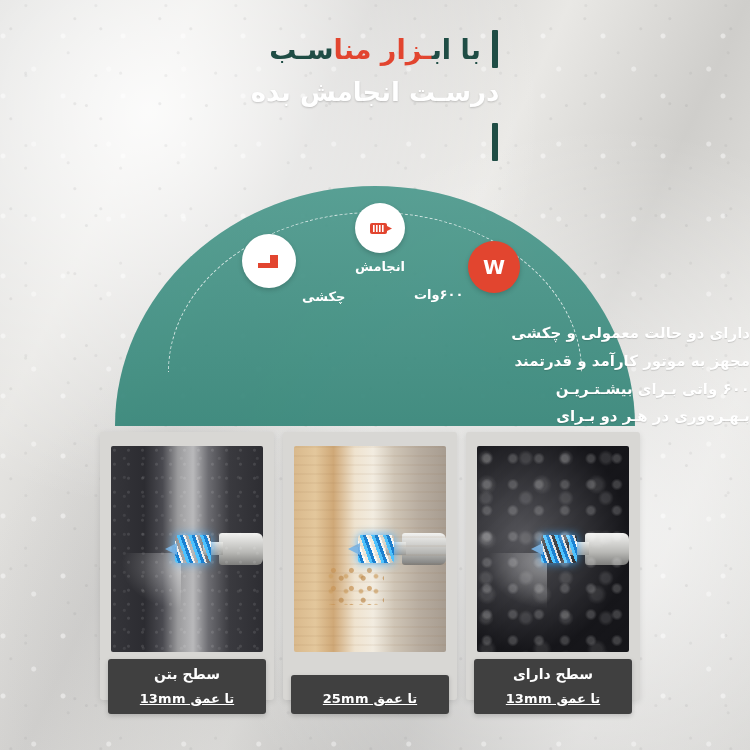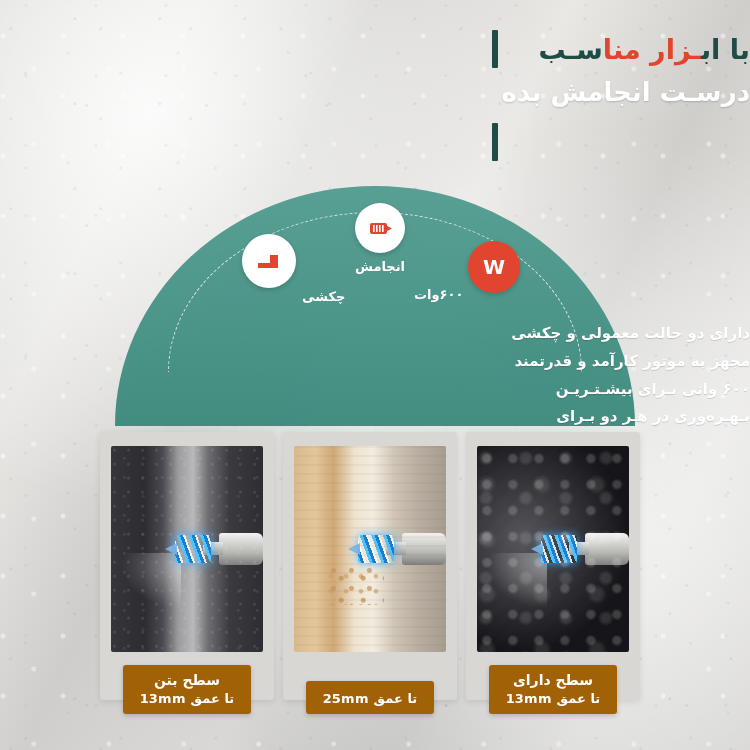--- a/index.html
+++ b/index.html
@@ -33,21 +33,21 @@
       radial-gradient(circle at 45% 92%, rgba(255,255,255,0.45) 0 2px, transparent 3px);
     background-size: 90px 90px, 70px 70px, 110px 110px, 85px 85px, 95px 95px, 120px 120px, 60px 60px, 75px 75px;
     opacity: .9;
     pointer-events: none;
   }
 
   
   .headline {
     position: absolute;
     top: 34px; left: 0; right: 0;
-    text-align: right;
+    text-align: center;
     direction: rtl;
   }
   .headline .line1 {
     font-size: 27px;
     font-weight: bold;
     letter-spacing: 1px;
     color: #1f4d45;
     margin-bottom: 12px;
   }
   .headline .line1 .accent { color: #e2452f; }
@@ -245,31 +245,31 @@
       radial-gradient(circle at 60% 60%, rgba(190,140,80,.7) 0 2px, transparent 3px),
       radial-gradient(circle at 20% 75%, rgba(205,160,100,.7) 0 1.5px, transparent 3px);
     background-size: 18px 18px, 22px 22px, 15px 15px;
   }
 
   .caption {
     position: absolute;
     left: 50%;
     transform: translateX(-50%);
     bottom: -14px;
-    width: 128px;
-    background: #a16207;
+    width: 158px;
+    background: #404040;
     color: #fff;
     border-radius: 3px;
     text-align: center;
     padding: 7px 4px 8px;
     direction: rtl;
     box-shadow: 0 2px 5px rgba(0,0,0,.18);
   }
   .caption .t1 { font-size: 14px; font-weight: bold; letter-spacing: 1px; }
-  .caption .t2 { font-size: 13px; font-weight: bold; margin-top: 3px; letter-spacing: .5px; }
+  .caption .t2 { font-size: 13px; font-weight: bold; margin-top: 9px; letter-spacing: .5px; text-decoration: underline; }
 </style>
 </head>
 <body>
 
 <div id="page">
 
   <div class="tick top"></div>
   <div class="tick bottom"></div>
 
   <div class="headline">

